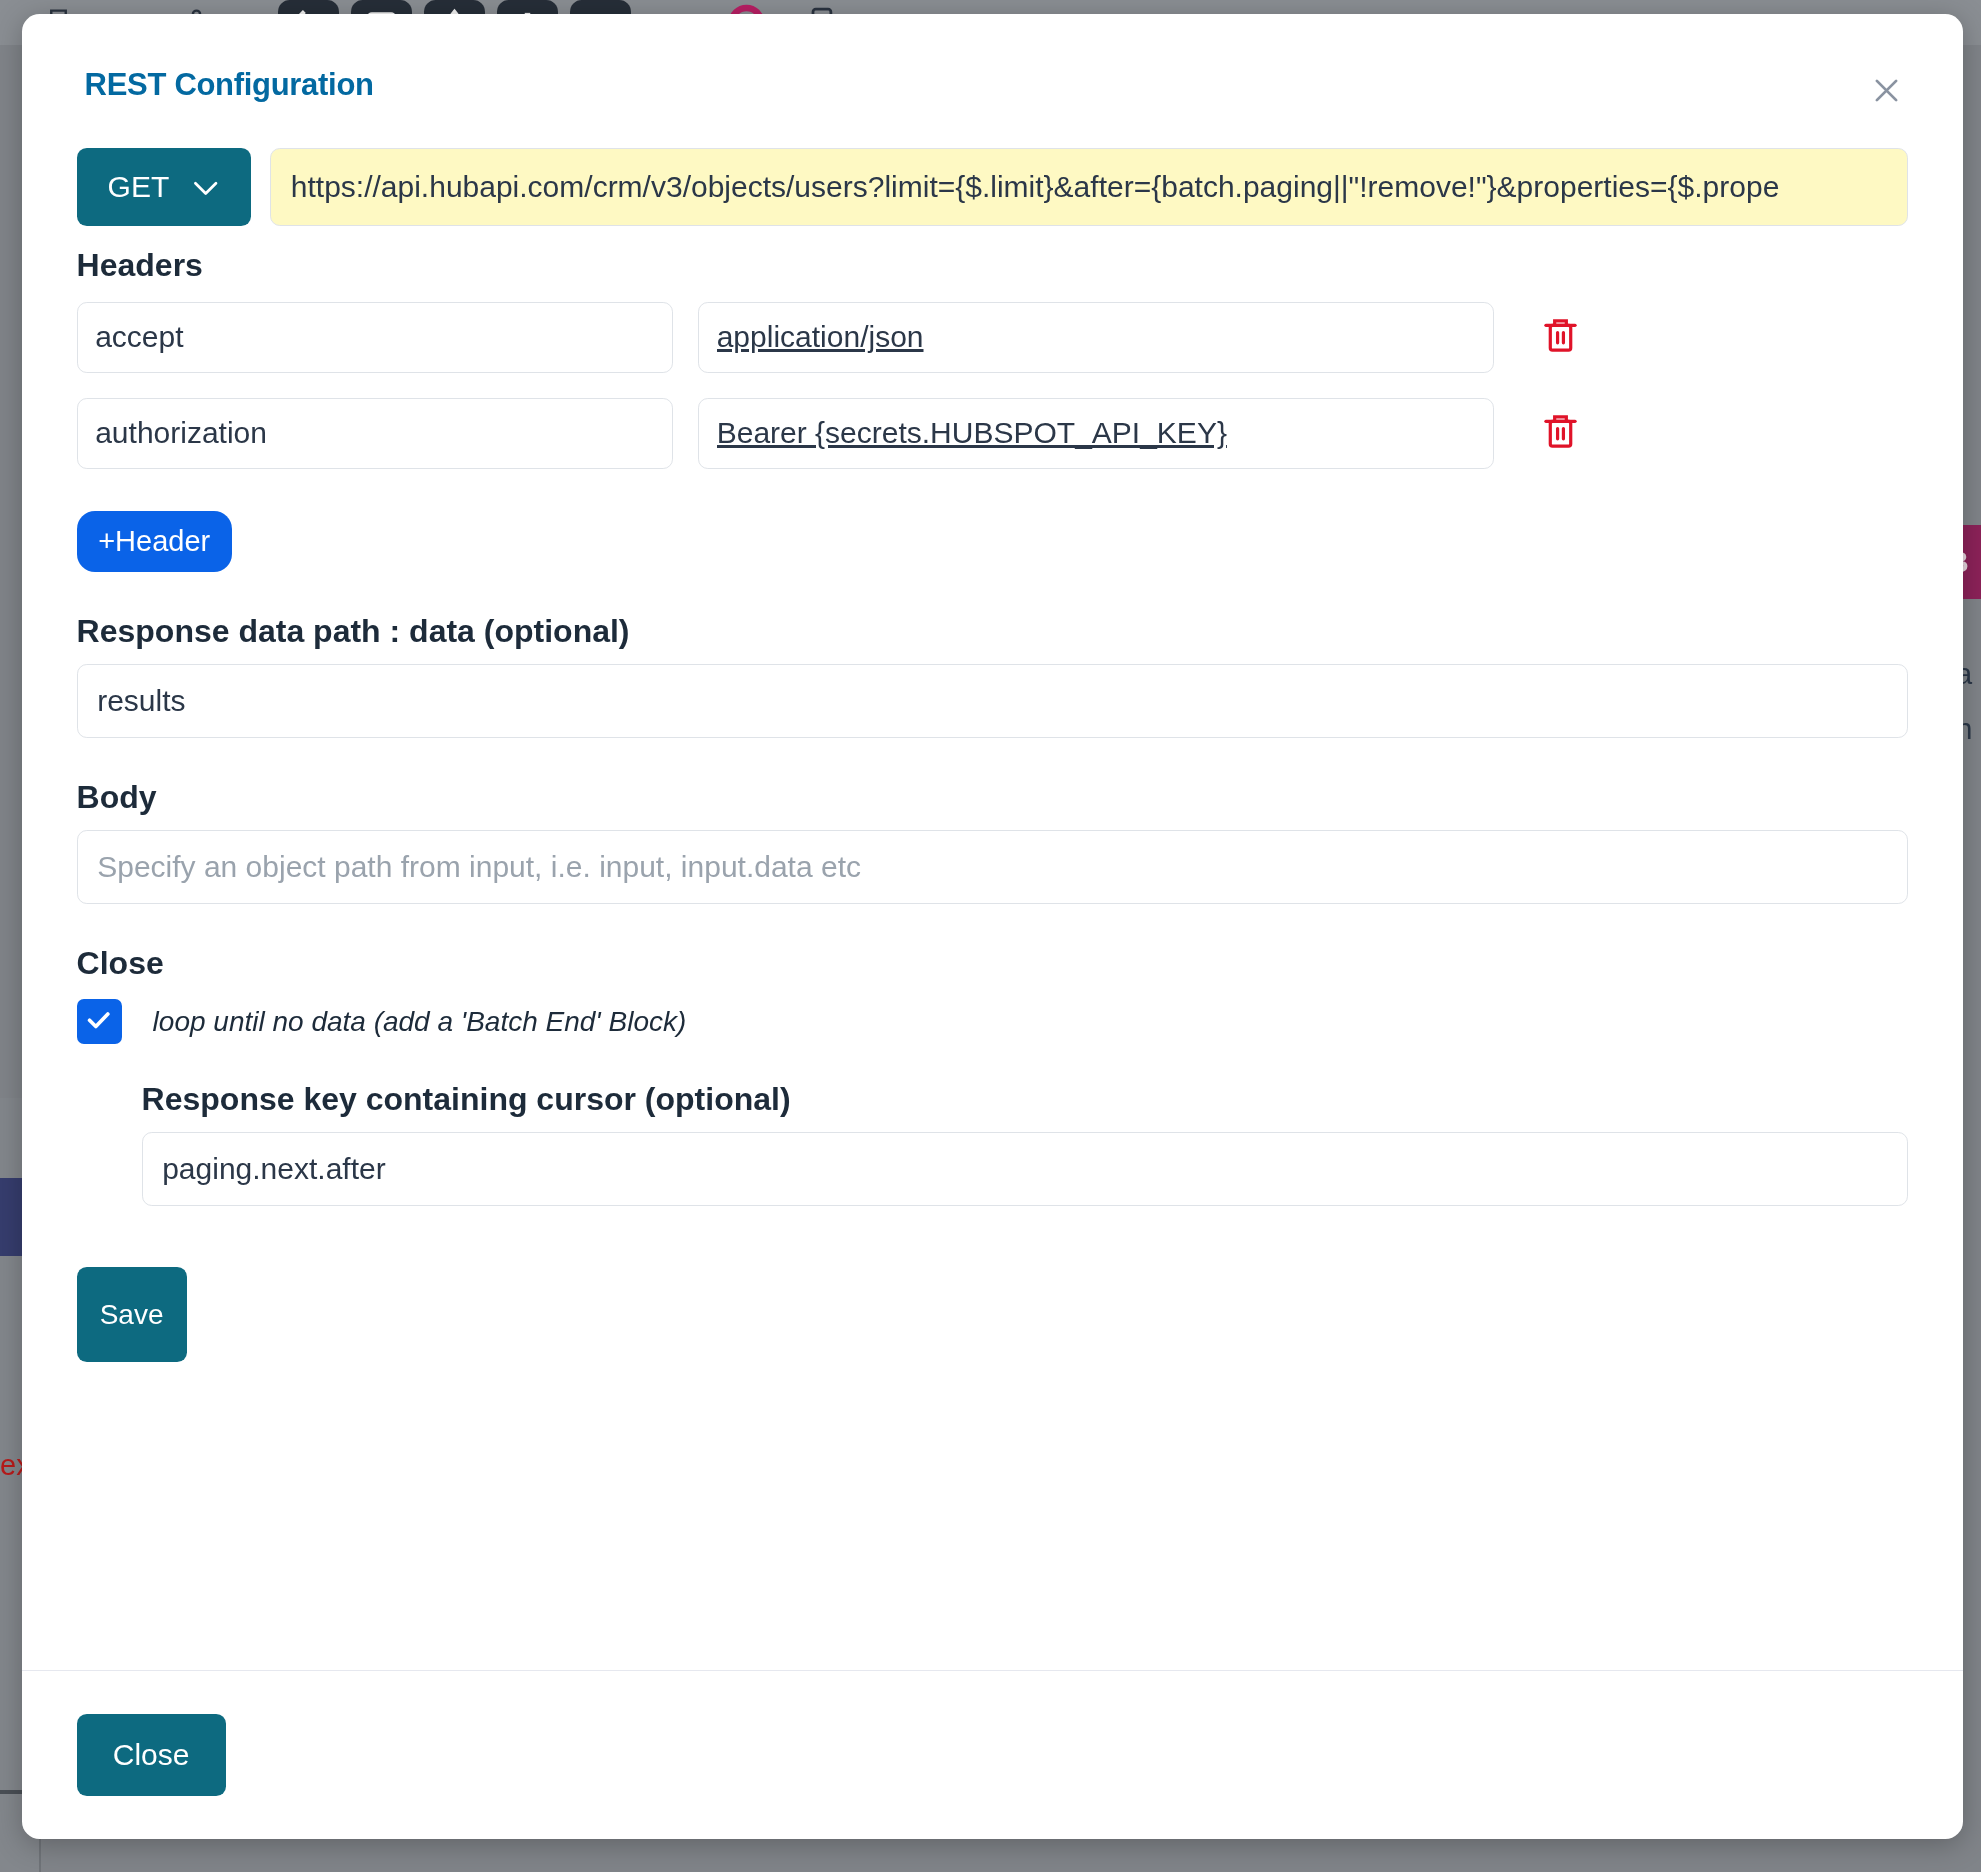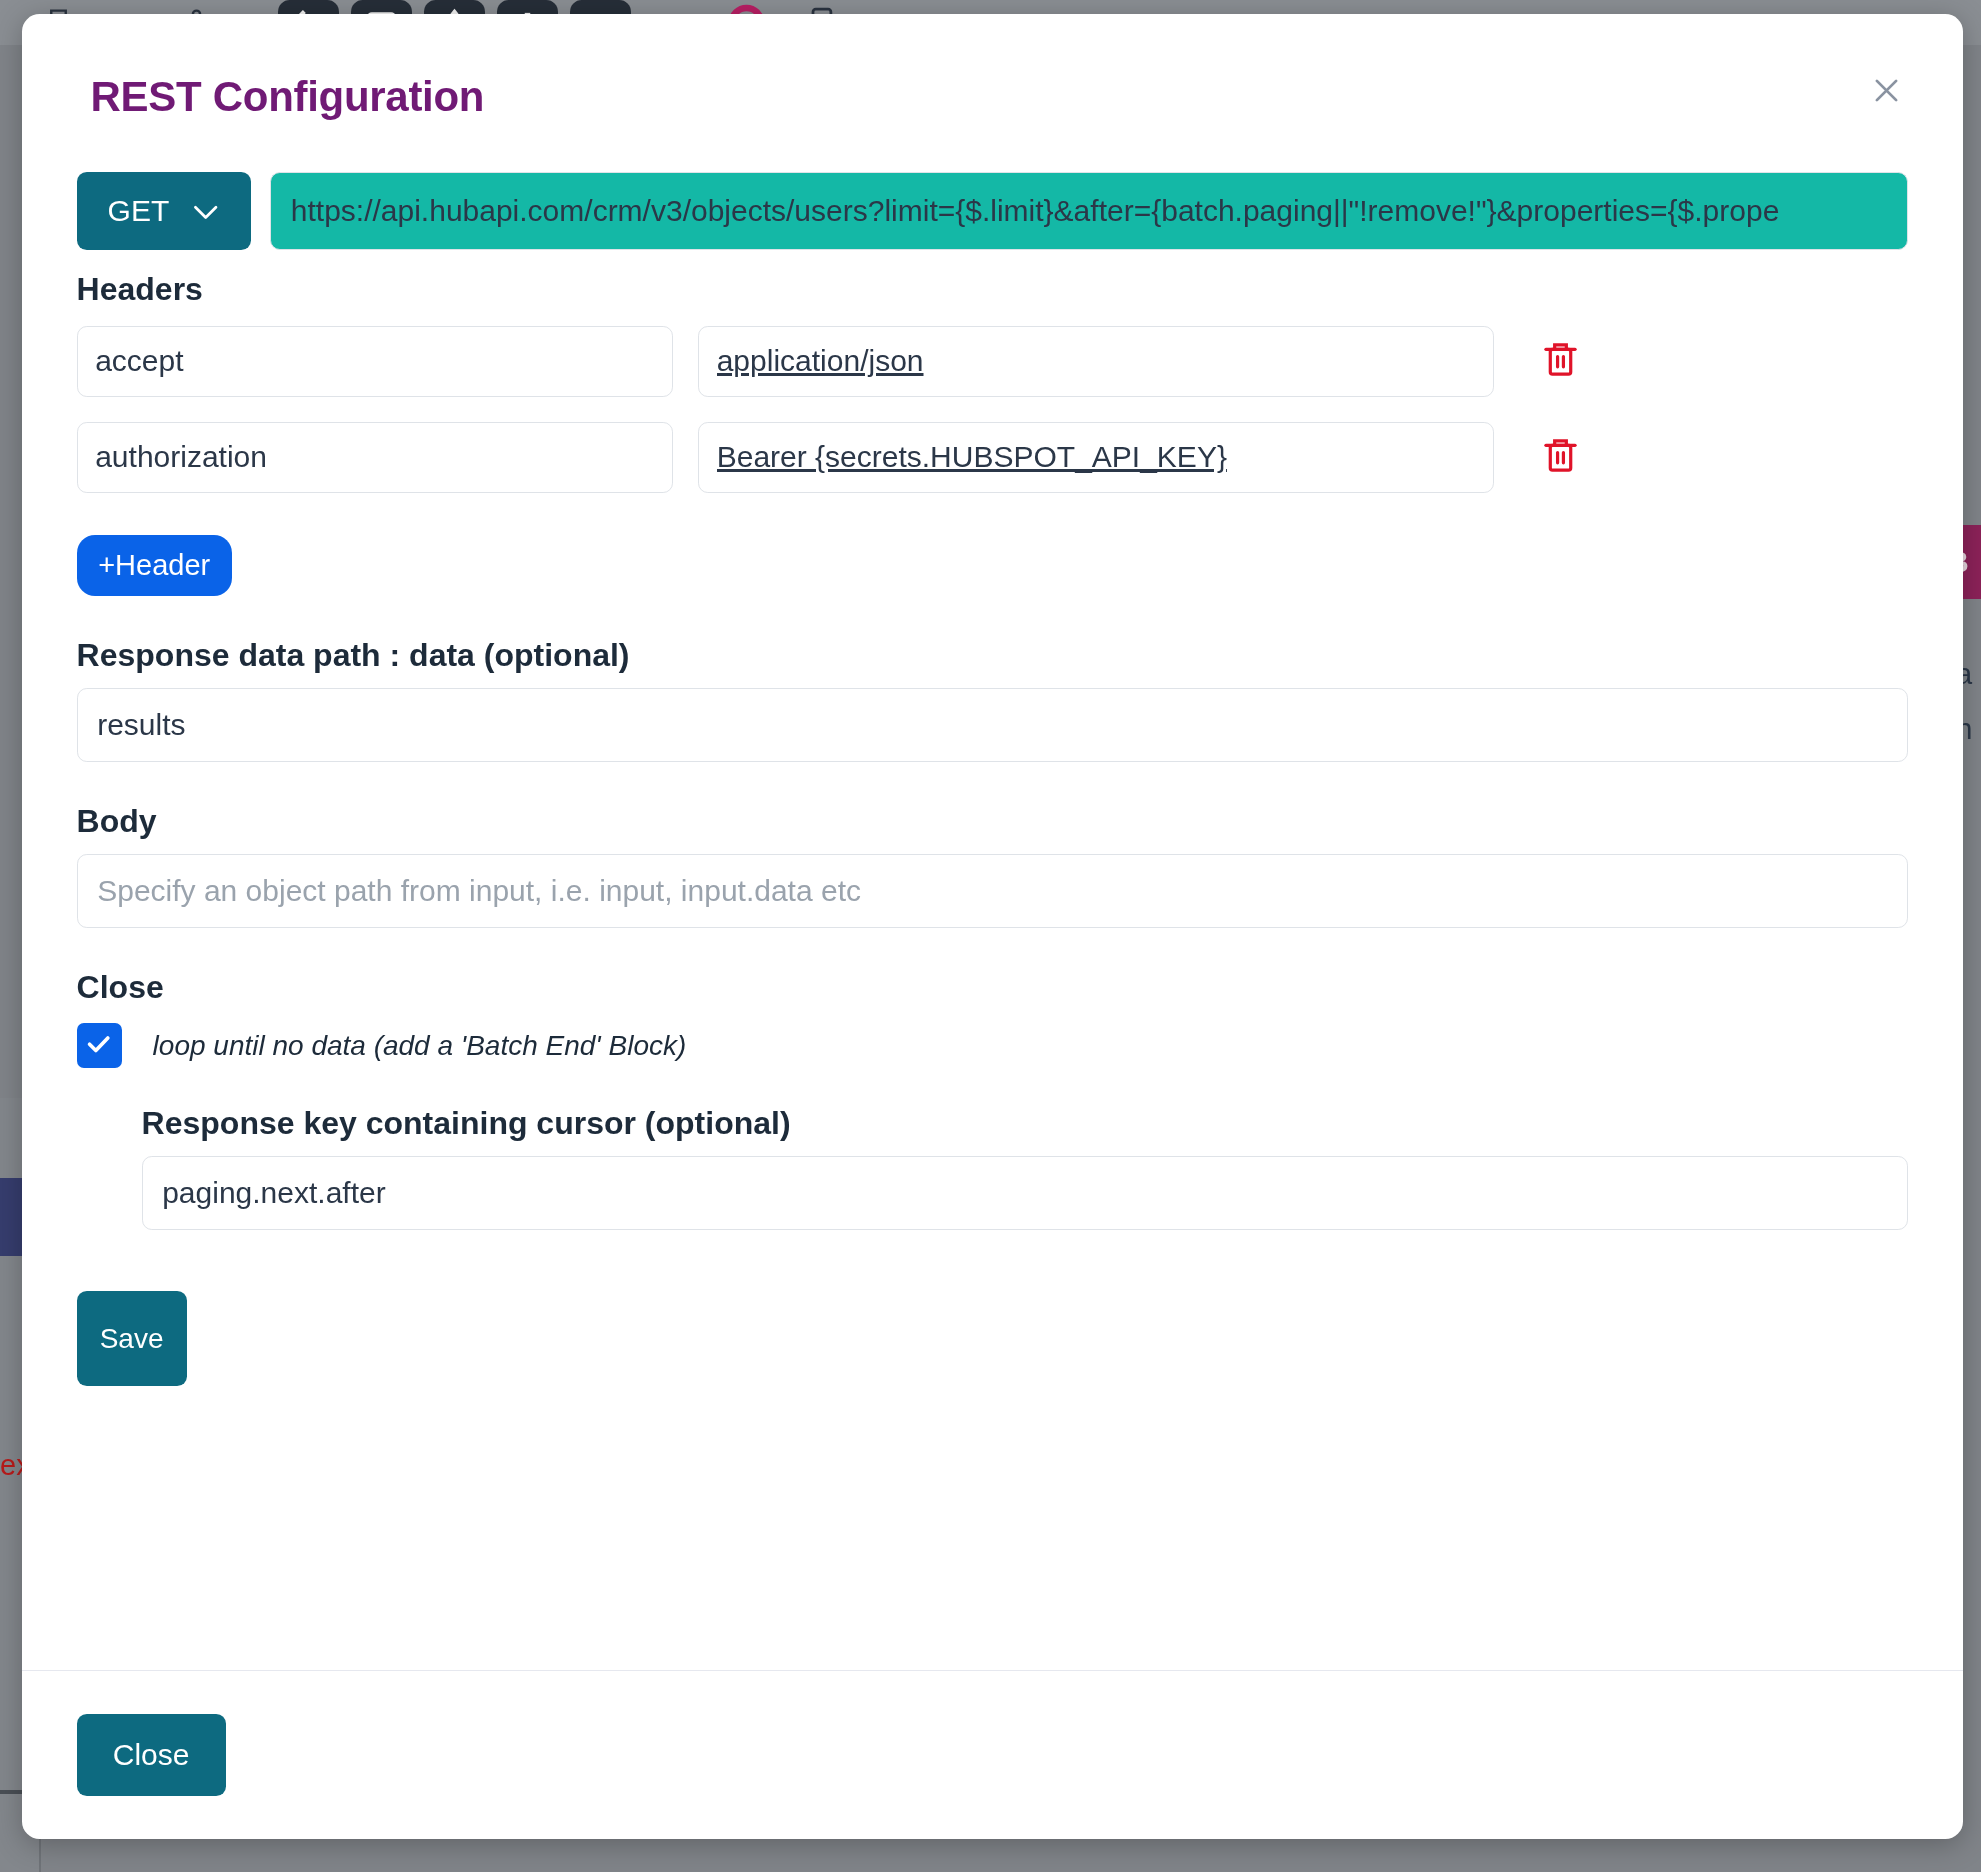--- a/index.html
+++ b/index.html
@@ -89,25 +89,25 @@
     display: flex; flex-direction: column;
     overflow: hidden;
   }
 
   .modal-header {
     position: relative;
     padding: 45px 55px 0 55px;
     flex: 0 0 auto;
   }
   .modal-title {
-    font-size: 42px;
+    font-size: 31px;
     font-weight: 700;
-    color: #701a75;
+    color: #0369a1;
     letter-spacing: -0.3px;
-    margin: 14px;
+    margin: 8px;
   }
   .modal-close {
     position: absolute;
     right: 49px; top: 51px;
     width: 55px; height: 55px;
     border: none; background: transparent;
     cursor: pointer;
     display: flex; align-items: center; justify-content: center;
   }
   .modal-close svg { width: 33px; height: 33px; }
@@ -138,21 +138,21 @@
   .method-btn svg { width: 27.4px; height: 17.6px; }
   .url-input {
     flex: 1 1 auto;
     height: 78px;
     border: 1px solid #dfe3e8;
     border-radius: 9.8px;
     padding: 0 19.6px;
     font-size: 30px;
     color: #2b3748;
     font-family: "Liberation Sans", sans-serif;
-    background: #14b8a6;
+    background: #fef9c3;
     min-width: 0;
   }
 
   .section-title {
     font-size: 32px;
     font-weight: 700;
     color: #1d2b3a;
     margin: 21.6px 0 17.6px 0;
   }
 

